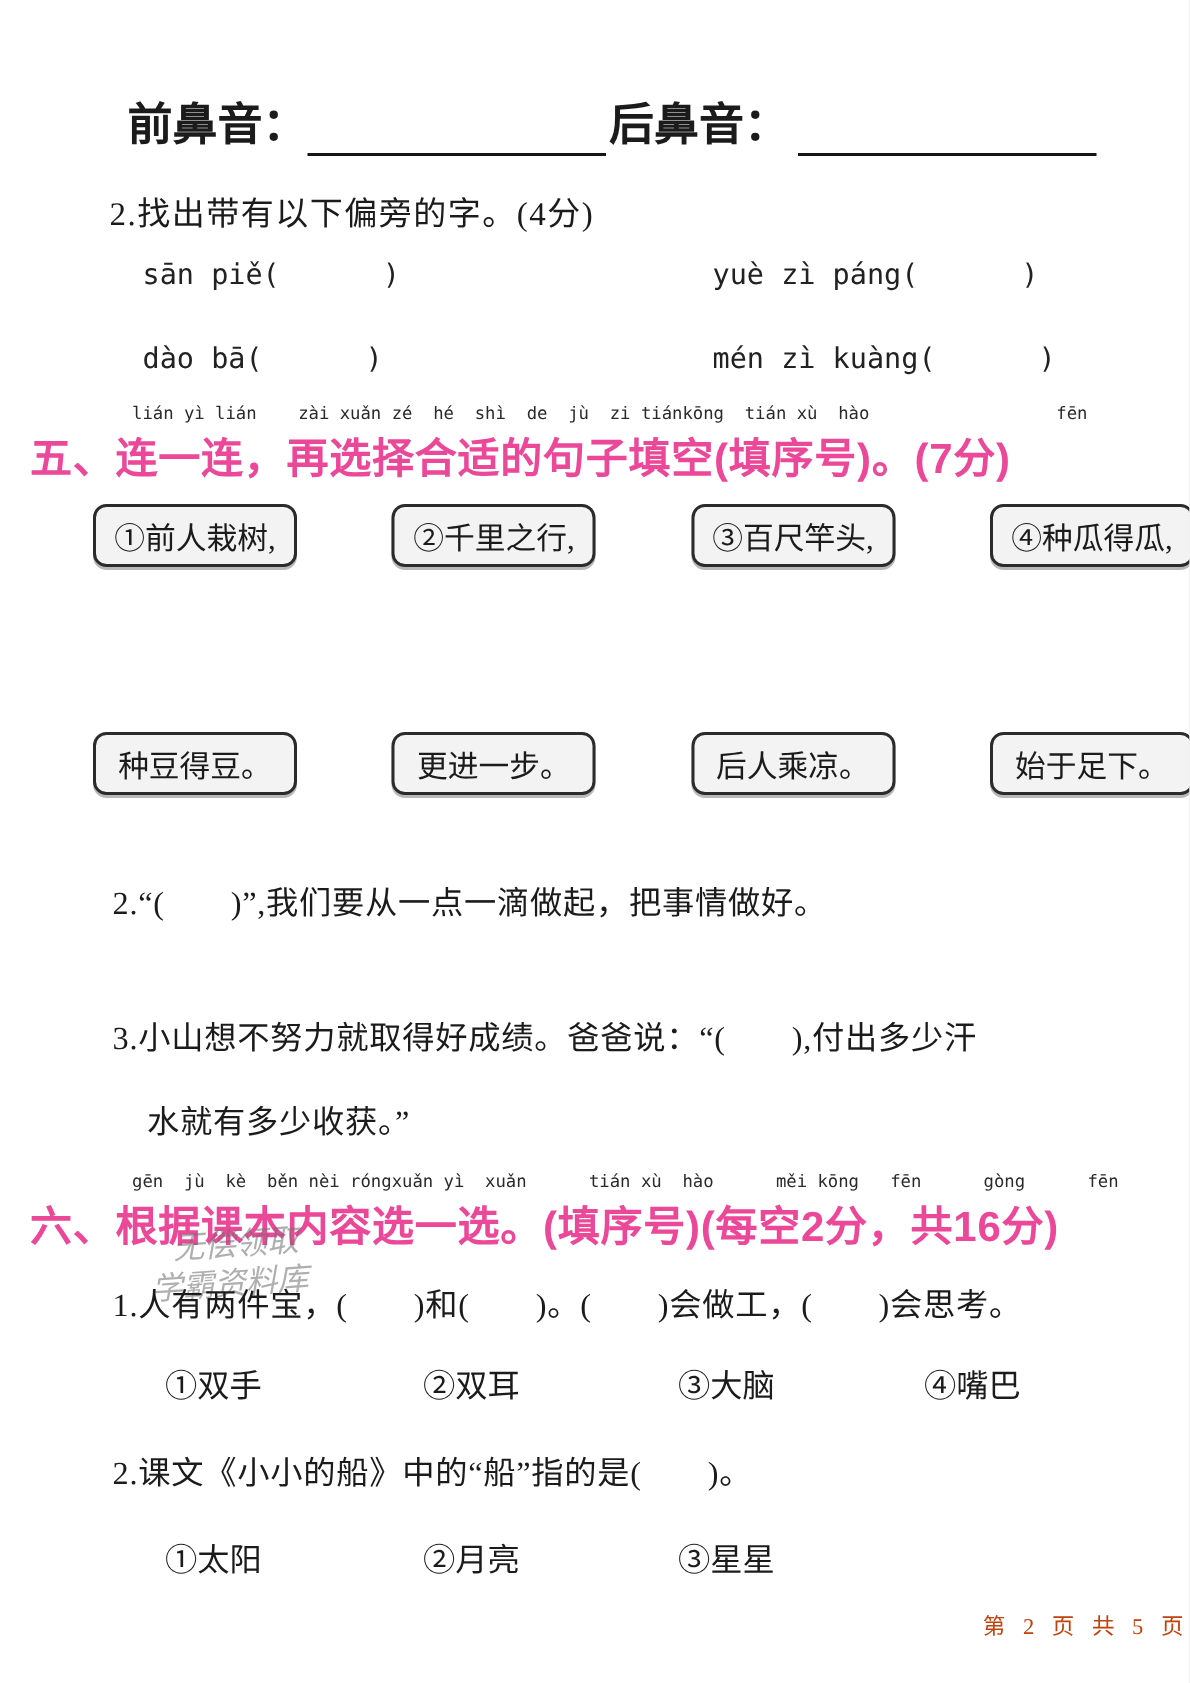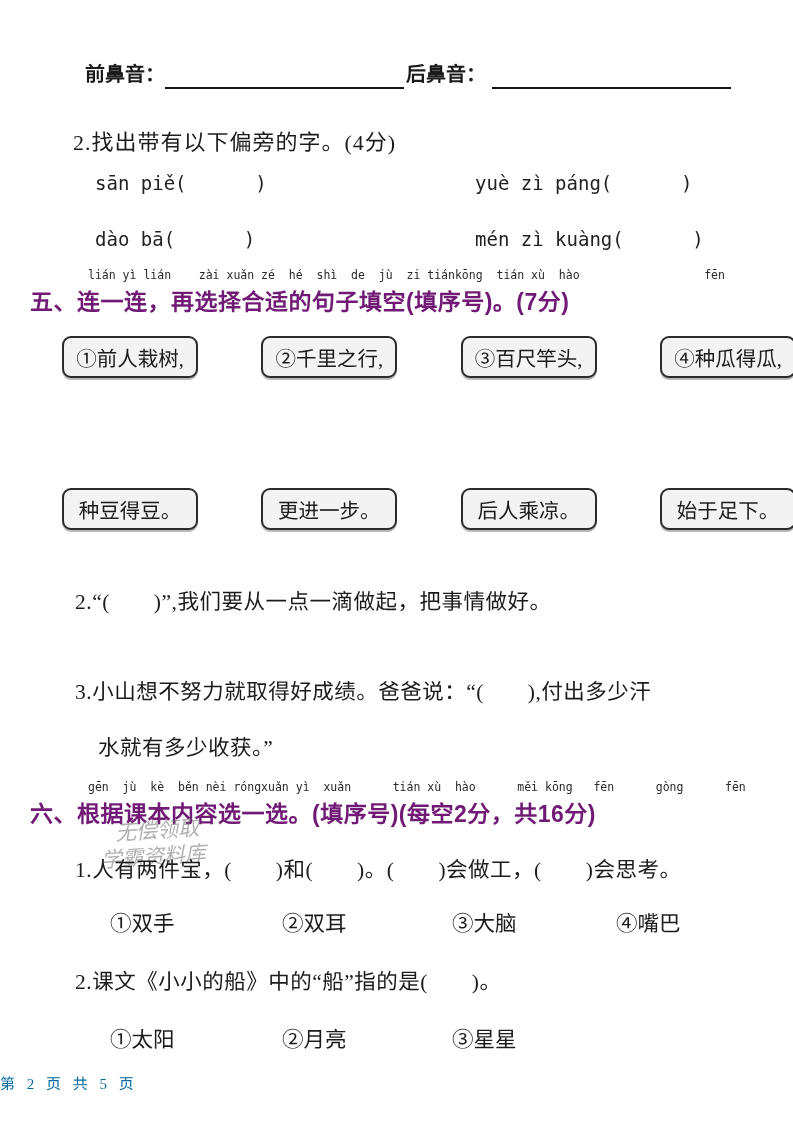--- a/index.html
+++ b/index.html
@@ -10,21 +10,21 @@
     margin:0 auto;
     background:#ffffff;
     color:#1b1b1b;
     font-family:"Liberation Serif","DejaVu Serif",serif;
     overflow:hidden;
   }
   
   .fill-line {
     position:absolute; top:58px; left:85px; right:62px;
     display:flex; align-items:flex-end;
-    font-size:20px; font-weight:bold;
+    font-size:30px; font-weight:bold;
   }
   .fill-line .lbl { white-space:nowrap; padding-bottom:2px; }
   .fill-line .uline {
     flex:1 1 auto; border-bottom:2.5px solid #161616; height:26px;
   }
   .fill-line .uline.first { margin-right:2px; }
   .fill-line .uline.second { margin-left:6px; }
 
   .q2-title {
     position:absolute; top:124px; left:73px;
@@ -41,23 +41,23 @@
 
   .pinyin-small {
     position:absolute; left:88px;
     font-family:"DejaVu Sans Mono","Liberation Mono",monospace;
     font-size:11.5px; color:#2a2a2a; white-space:pre; letter-spacing:0;
   }
   .py5 { top:268px; }
   .py6 { top:780px; }
 
   .sec-title {
-    position:absolute; left:30px;
+    position:absolute; left:20px;
     font-family:"Liberation Sans","DejaVu Sans",sans-serif;
-    font-weight:bold; font-size:23px; letter-spacing:0.5px; color:#701a75;
+    font-weight:bold; font-size:28px; letter-spacing:0.5px; color:#ec4899;
   }
   .t5 { top:283px; }
   .t6 { top:795px; }
 
   .boxes-row {
     position:absolute; left:62px; width:734px;
     display:flex; justify-content:space-between;
   }
   .br1 { top:336px; }
   .br2 { top:488px; }
@@ -92,21 +92,21 @@
     transform:rotate(-4deg);
     color:#6f6f6f; opacity:0.55;
     font-family:"Liberation Sans","DejaVu Sans",sans-serif;
     font-size:21px; font-style:italic; line-height:26px;
     pointer-events:none;
   }
   .watermark .w1 { margin-left:16px; }
 
   .footer {
     position:absolute; top:1072px; left:0; right:0;
-    text-align:left; font-size:15px; color:#0369a1; letter-spacing:4px;
+    text-align:right; font-size:15px; color:#c2410c; letter-spacing:4px;
   }
 </style>
 </head>
 <body>
 
 <div class="page">
 
   <div class="fill-line">
     <span class="lbl">前鼻音：</span>
     <span class="uline first"></span>

